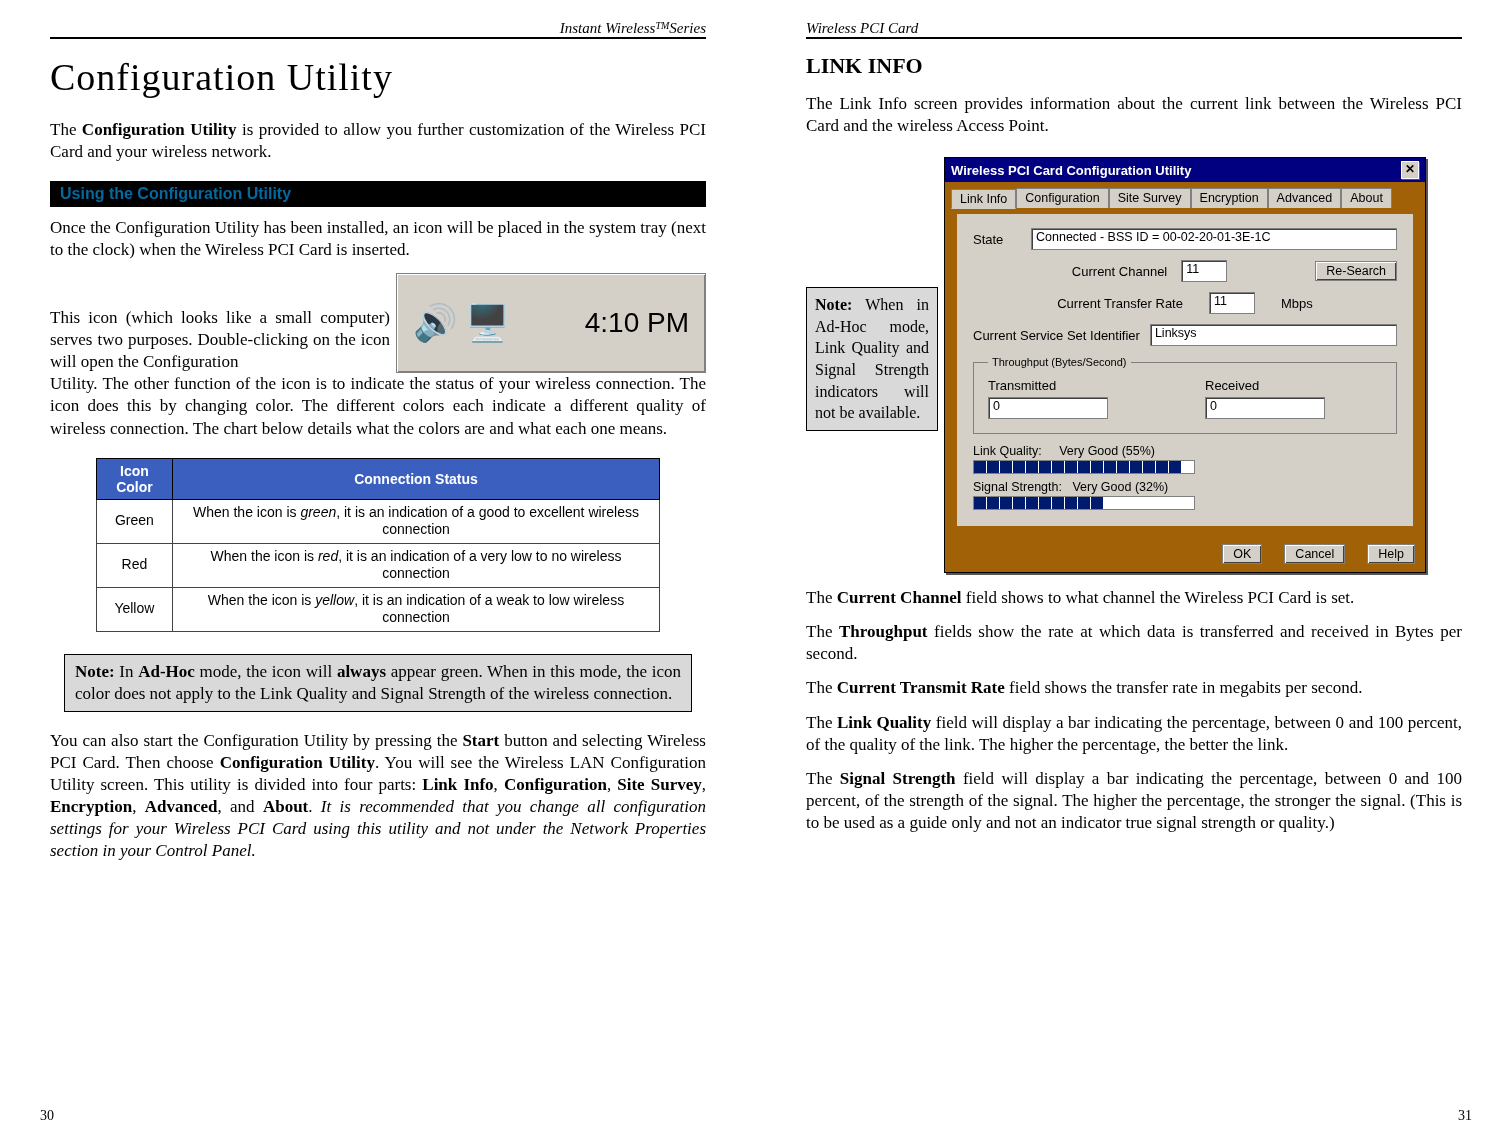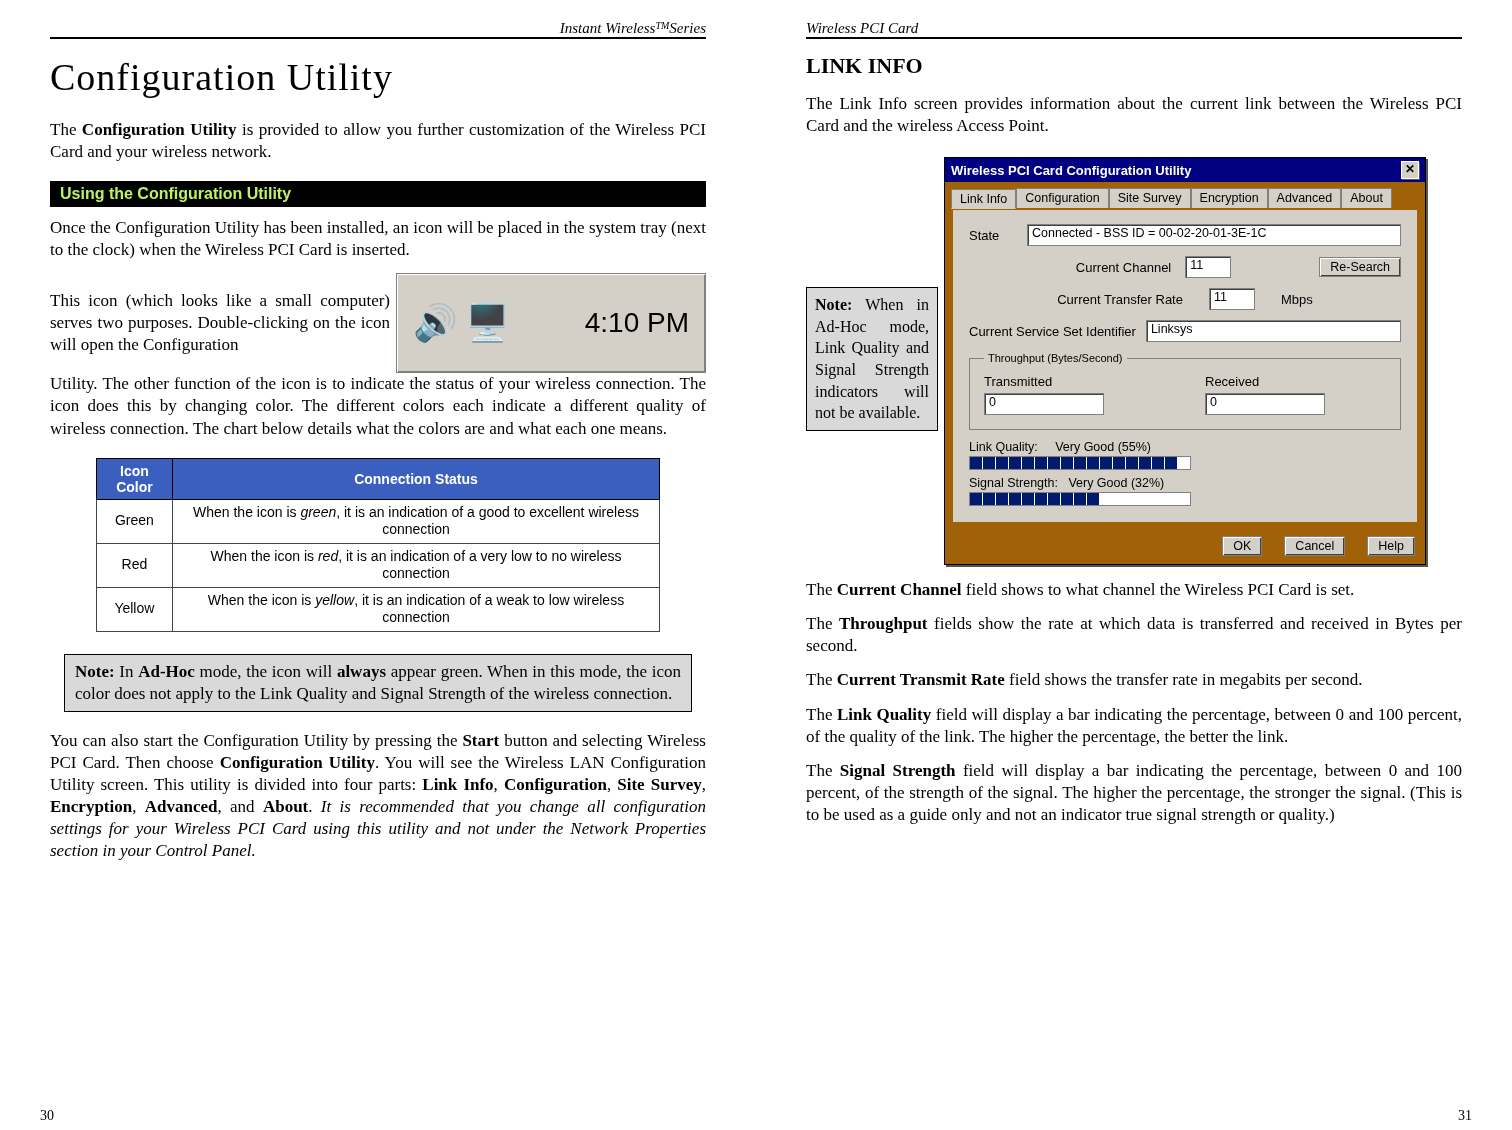--- a/index.html
+++ b/index.html
@@ -43,30 +43,30 @@
     letter-spacing: 1px;
   }
   p.body {
     font-size: 17px;
     line-height: 1.3;
     margin: 0 0 12px 0;
     text-align: justify;
   }
   .section-bar {
     background: #000;
-    color: #bef264;
+    color: #0369a1;
     font-family: Verdana, Arial, sans-serif;
     font-weight: bold;
     font-size: 16px;
     padding: 4px 10px;
     margin: 6px 0 10px 0;
   }
   .wrap-row {
     display: flex;
-    align-items: center;
+    align-items: flex-end;
     gap: 6px;
     margin-bottom: 0;
   }
   .wrap-row p.body { flex: 1; }
   .tray-img {
     width: 310px;
     height: 100px;
     border: 1px solid #808080;
     background: #d4d0c8;
     display: flex;
@@ -164,21 +164,21 @@
   }
   .dialog .tabs {
     display:flex; padding:6px 6px 0 6px; gap:0;
   }
   .dialog .tab {
     border:1px solid #808080; border-bottom:none; padding:2px 8px;
     background:#d4d0c8; font-size:12.5px;
   }
   .dialog .tab.active { background:#d4d0c8; position:relative; top:1px; border-bottom:1px solid #d4d0c8;}
   .dialog .panel {
-    border:2px solid #a16207; margin:0 6px 6px 6px; padding:14px 16px 10px 16px;
+    border:6px solid #a16207; margin:0 6px 6px 6px; padding:14px 16px 10px 16px;
     background:#d4d0c8;
   }
   .dialog .row { display:flex; align-items:center; gap:8px; margin-bottom:10px; }
   .dialog label { display:inline-block; }
   .dialog .txt {
     background:#fff; border:1px solid #808080; box-shadow: inset 1px 1px 0 #404040;
     height:18px; padding:1px 4px; font-size:12.5px;
   }
   .dialog .btn {
     border:1px solid #808080; background:#d4d0c8; padding:2px 10px; font-size:12.5px;

